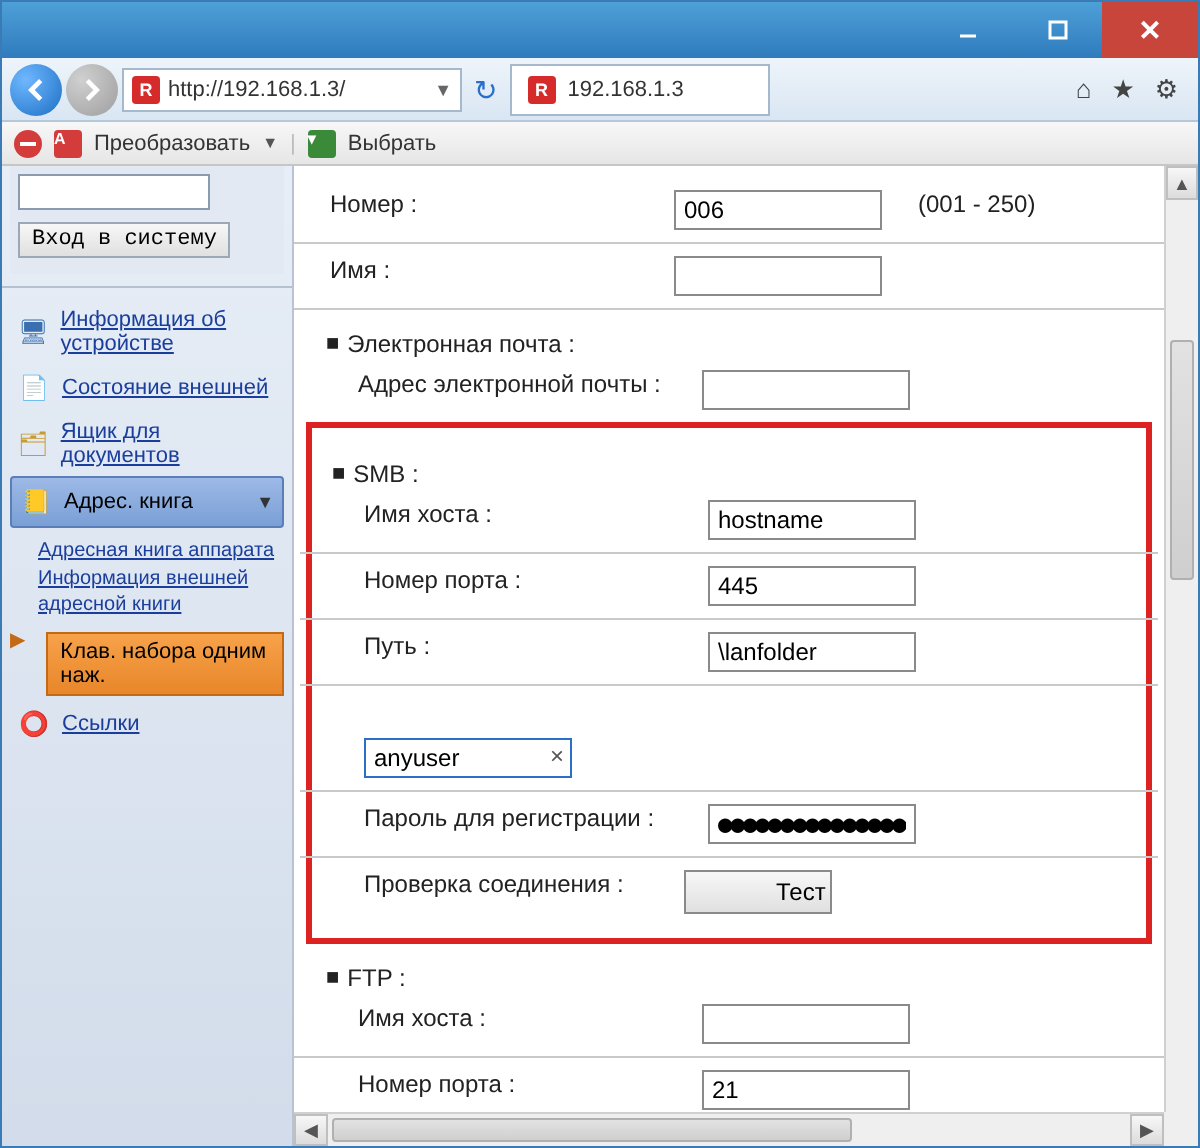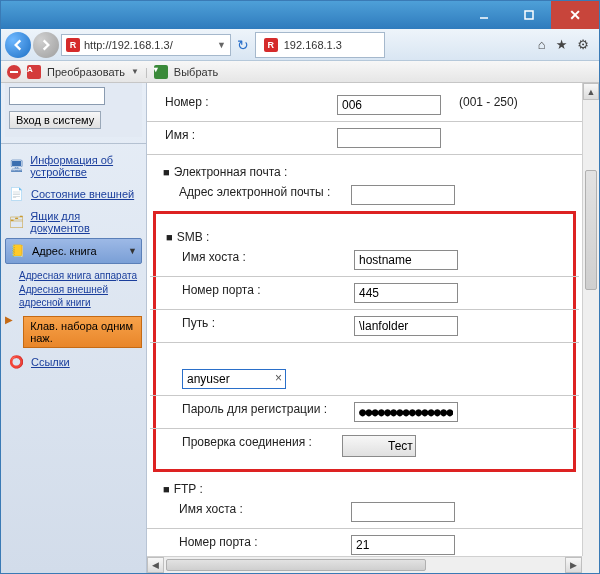--- a/index.html
+++ b/index.html
@@ -96,21 +96,21 @@
   }
   .login-block {
     background:#e2e9f3;
     padding:4px 4px 8px 4px;
     font-size:11px;
   }
   .login-block label { color:#333; display:block; margin-bottom:2px;}
   .login-block input.pw { width:96px; height:18px; border:1px solid #8a9bb0; background:#fff; font-size:11px; padding:0 2px;}
   .login-block button {
     margin-top:6px; font-size:11px; padding:2px 6px;
-    background:linear-gradient(#f7f7f7,#e0e0e0); border:1px solid #9aa8b8;
+    background:linear-gradient(#f7f7f7,#e0e0e0); border:1px solid #9aa8b8;font-family:Liberation Mono, monospace;
   }
   hr.side-sep { border:none; border-top:1px solid #b4c1d1; margin:6px -4px;}
 
   .side-item {
     display:flex; align-items:center; gap:6px;
     padding:4px 4px; font-size:11px; color:#1a3e9c;
   }
   .side-item.expanded { background:linear-gradient(#9db9e6,#7a9fd6); color:#000; border:1px solid #5a7fb8; border-radius:2px;}
   .side-item .exp { margin-left:auto; font-size:9px; color:#333;}
   .side-item.link a { color:#1a3e9c; text-decoration:underline; cursor:pointer;}
@@ -266,21 +266,21 @@
       <a>Ящик для документов</a>
     </div>
 
     <div class="side-item expanded">
       <span class="side-ico ico-book">📒</span>
       <span>Адрес. книга</span>
       <span class="exp">▼</span>
     </div>
     <div class="sub-links">
       <a>Адресная книга аппарата</a>
-      <a>Адресная внешней адресной книги</a>
+      <a>Информация внешней адресной книги</a>
     </div>
     <div style="display:flex;align-items:flex-start">
       <span class="arrow-r">▶</span>
       <div class="sub-current">Клав. набора одним наж.</div>
     </div>
 
     <div class="side-item link">
       <span class="side-ico ico-link">⭕</span>
       <a>Ссылки</a>
     </div>

